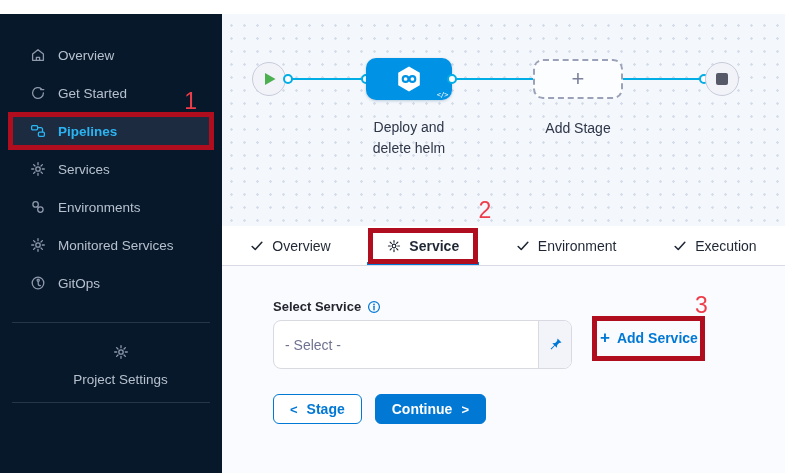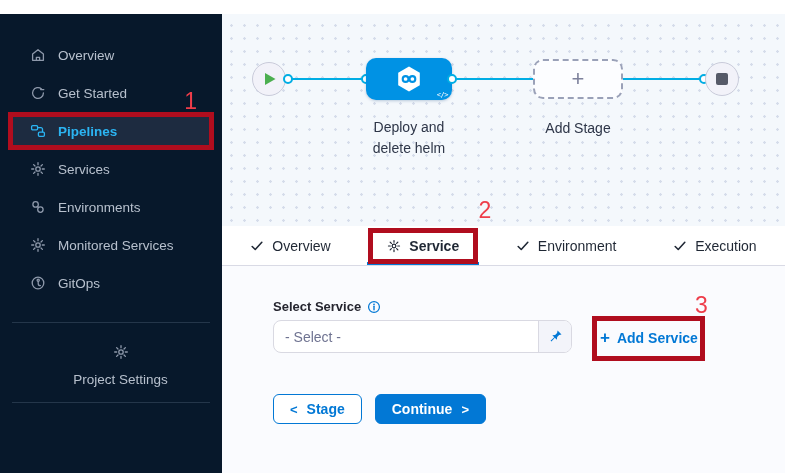--- a/index.html
+++ b/index.html
@@ -98,21 +98,21 @@
   }
 
   
   .content{flex:1; background:#fafbfe; position:relative;}
   .label-row{
     position:absolute; left:51px; top:33px; display:flex; align-items:center; gap:6px;
     font-size:13px; font-weight:700; color:#25252f;
   }
   .label-row .iicon{display:inline-flex; width:14px; height:14px;}
   .input-group{
-    position:absolute; left:51px; top:54px; width:299px; height:33px;
+    position:absolute; left:51px; top:54px; width:299px; height:49px;
     border:1px solid #d9d9e2; border-radius:8px; background:#fff;
     display:flex; align-items:stretch; overflow:hidden; cursor:pointer;
   }
   .sel-text{flex:1; display:flex; align-items:center; padding-left:11px; font-size:14px; color:#6f7391;}
   .pin-seg{
     width:33px; background:#f3f4fa; border-left:1px solid #d9d9e2;
     display:flex; align-items:center; justify-content:center; cursor:pointer;
   }
   .add-service-wrap{
     position:absolute; left:378px; top:62px; height:19px;

